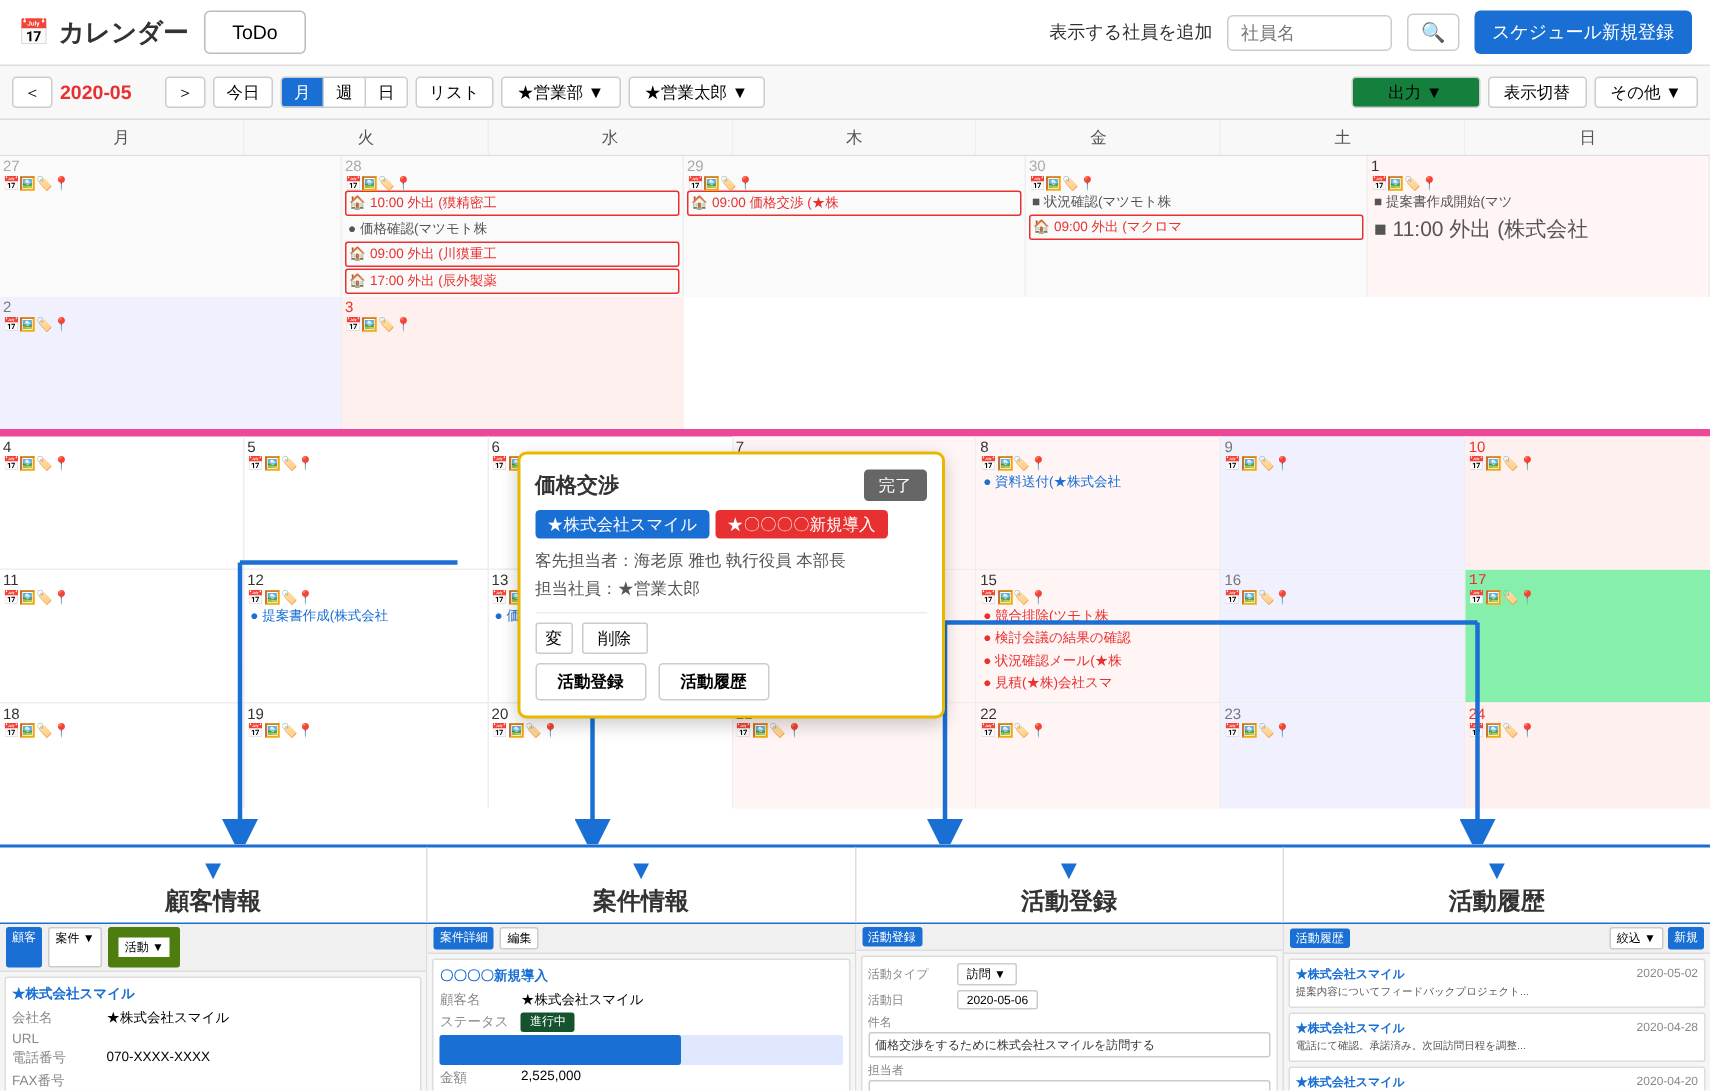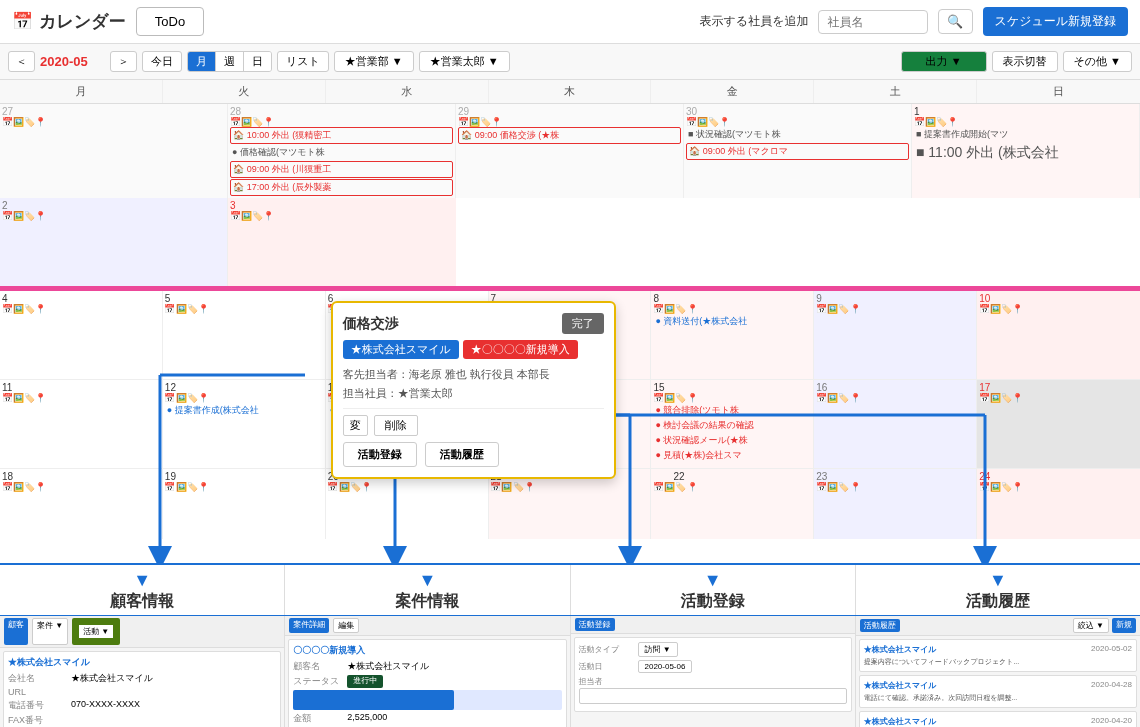--- a/index.html
+++ b/index.html
@@ -100,21 +100,21 @@
       <div style="display:flex; gap:1px; font-size:9px;">📅🖼️🏷️📍</div>
     </div>
     <div style="border-right:1px solid #eee; min-height:88px; padding:2px;">
       <div style="font-size:10px; color:#333;">5</div>
       <div style="display:flex; gap:1px; font-size:9px;">📅🖼️🏷️📍</div>
     </div>
     <div style="border-right:1px solid #eee; min-height:88px; padding:2px; position:relative;">
       <div style="font-size:10px; color:#333;">6</div>
       <div style="display:flex; gap:1px; font-size:9px;">📅🖼️🏷️📍</div>
 
-      <div style="position:absolute; top:10px; left:5px; z-index:200; background:#fff; border:2px solid #e8b800; border-radius:6px; padding:10px; width:285px; box-shadow:0 4px 12px rgba(0,0,0,0.2);">
+      <div style="position:absolute; top:10px; left:19px; z-index:200; background:#fff; border:2px solid #e8b800; border-radius:6px; padding:10px; width:285px; box-shadow:0 4px 12px rgba(0,0,0,0.2);">
         <div style="display:flex; justify-content:space-between; align-items:center; margin-bottom:6px;">
           <span style="font-size:14px; font-weight:bold; color:#333;">価格交渉</span>
           <button style="background:#666; color:#fff; border:none; border-radius:3px; padding:3px 10px; font-size:11px; cursor:pointer;">完了</button>
         </div>
         <div style="display:flex; gap:4px; margin-bottom:6px;">
           <span style="padding:2px 8px; border-radius:3px; font-size:11px; color:#fff; background:#1a6fd4; cursor:pointer;">★株式会社スマイル</span>
           <span style="padding:2px 8px; border-radius:3px; font-size:11px; color:#fff; background:#e83030; cursor:pointer;">★〇〇〇〇新規導入</span>
         </div>
         <div style="font-size:11px; color:#555; line-height:1.7;">
           <span>客先担当者：</span><span>海老原 雅也 執行役員 本部長</span><br>
@@ -175,21 +175,21 @@
       <div style="display:flex; gap:1px; font-size:9px;">📅🖼️🏷️📍</div>
       <div style="font-size:9px; color:#e83030; padding:1px 2px; white-space:nowrap; overflow:hidden;">● 競合排除(ツモト株</div>
       <div style="font-size:9px; color:#e83030; padding:1px 2px; white-space:nowrap; overflow:hidden;">● 検討会議の結果の確認</div>
       <div style="font-size:9px; color:#e83030; padding:1px 2px; white-space:nowrap; overflow:hidden;">● 状況確認メール(★株</div>
       <div style="font-size:9px; color:#e83030; padding:1px 2px; white-space:nowrap; overflow:hidden;">● 見積(★株)会社スマ</div>
     </div>
     <div style="border-right:1px solid #eee; min-height:88px; padding:2px; background:#f0f0ff;">
       <div style="font-size:10px; color:#777;">16</div>
       <div style="display:flex; gap:1px; font-size:9px;">📅🖼️🏷️📍</div>
     </div>
-    <div style="min-height:88px; padding:2px; background:#e5e5e5;">
+    <div style="min-height:88px; padding:2px; background:#86efac;font-family:Liberation Mono, monospace;">
       <div style="font-size:10px; color:#e83030;">17</div>
       <div style="display:flex; gap:1px; font-size:9px;">📅🖼️🏷️📍</div>
     </div>
   </div>
 
   <div style="display:grid; grid-template-columns:repeat(7,1fr);">
     <div style="border-right:1px solid #eee; min-height:70px; padding:2px;">
       <div style="font-size:10px; color:#333;">18</div>
       <div style="display:flex; gap:1px; font-size:9px;">📅🖼️🏷️📍</div>
     </div>
@@ -199,21 +199,21 @@
     </div>
     <div style="border-right:1px solid #eee; min-height:70px; padding:2px;">
       <div style="font-size:10px; color:#333;">20</div>
       <div style="display:flex; gap:1px; font-size:9px;">📅🖼️🏷️📍</div>
     </div>
     <div style="border-right:1px solid #eee; min-height:70px; padding:2px; background:#fff5f5;">
       <div style="font-size:10px; color:#333;">21</div>
       <div style="display:flex; gap:1px; font-size:9px;">📅🖼️🏷️📍</div>
     </div>
     <div style="border-right:1px solid #eee; min-height:70px; padding:2px; background:#fff5f5;">
-      <div style="font-size:10px; color:#333;margin-left:20px;">22</div>
+      <div style="font-size:10px; color:#333;">22</div>
       <div style="display:flex; gap:1px; font-size:9px;">📅🖼️🏷️📍</div>
     </div>
     <div style="border-right:1px solid #eee; min-height:70px; padding:2px; background:#f0f0ff;">
       <div style="font-size:10px; color:#777;">23</div>
       <div style="display:flex; gap:1px; font-size:9px;">📅🖼️🏷️📍</div>
     </div>
     <div style="min-height:70px; padding:2px; background:#fff0f0;">
       <div style="font-size:10px; color:#e83030;">24</div>
       <div style="display:flex; gap:1px; font-size:9px;">📅🖼️🏷️📍</div>
     </div>
@@ -333,20 +333,24 @@
     <div style="padding:4px; font-size:9px; background:#fff; margin:3px; border:1px solid #ddd; border-radius:2px;">
       <div style="display:flex; gap:4px; margin-bottom:3px; align-items:center;">
         <span style="color:#888; min-width:55px; font-size:8px;">活動タイプ</span>
         <span style="border:1px solid #ccc; border-radius:2px; padding:1px 6px; font-size:8px; background:#fff;">訪問 ▼</span>
       </div>
       <div style="display:flex; gap:4px; margin-bottom:3px; align-items:center;">
         <span style="color:#888; min-width:55px; font-size:8px;">活動日</span>
         <span style="border:1px solid #ccc; border-radius:2px; padding:1px 6px; font-size:8px; background:#fff;">2020-05-06</span>
       </div>
       <div style="margin-bottom:3px;">
+        <div style="color:#888; font-size:8px; margin-bottom:1px;">件名</div>
+        <div style="border:1px solid #ccc; border-radius:2px; padding:2px 4px; font-size:8px; background:#fff; color:#333;">価格交渉をするために株式会社スマイルを訪問する</div>
+      </div>
+      <div style="margin-bottom:3px;">
         <div style="color:#888; font-size:8px; margin-bottom:1px;">担当者</div>
         <div style="border:1px solid #ccc; border-radius:2px; padding:2px 4px; font-size:8px; background:#fff; height:16px;"></div>
       </div>
 
     </div>
   </div>
 
   <div style="flex:1; overflow:hidden; background:#f5f5f5;">
     <div style="background:#f0f0f0; padding:2px 4px; display:flex; gap:4px; border-bottom:1px solid #ddd; font-size:8px; justify-content:space-between; align-items:center;">
       <span style="background:#1a6fd4; color:#fff; padding:1px 4px; border-radius:2px;">活動履歴</span>

